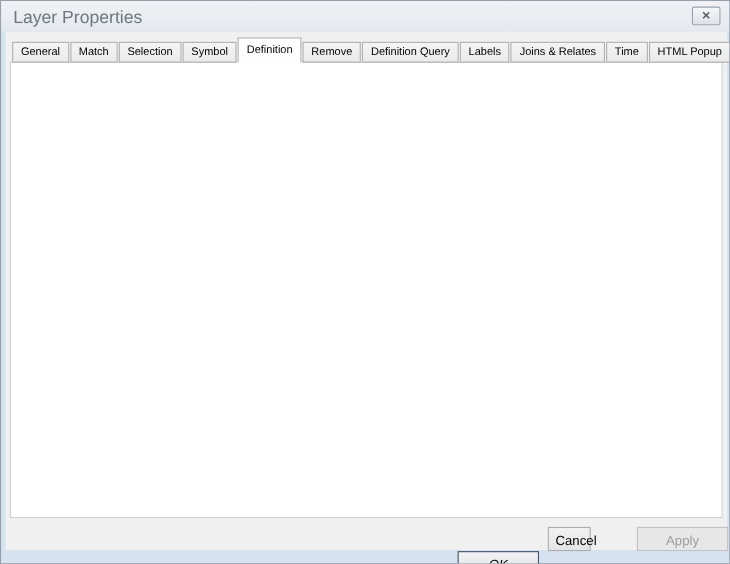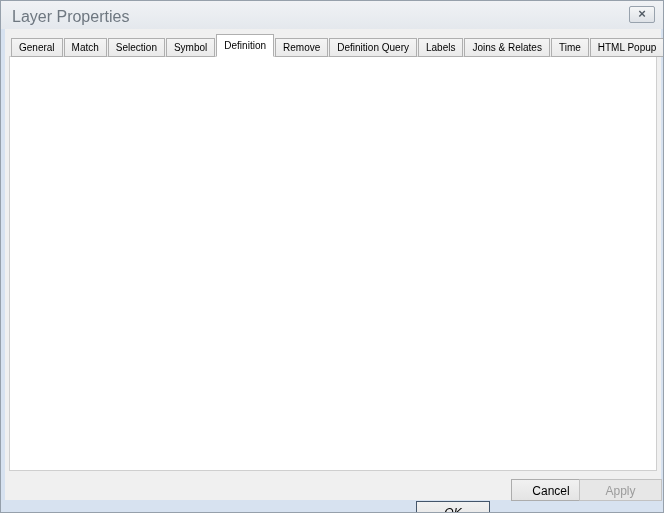--- a/index.html
+++ b/index.html
@@ -100,21 +100,21 @@
   .btn-addvalues{left:238px;width:79px;}
   .btn-remove{left:323px;width:62px;}
   .btn-removeall{left:407px;width:65px;}
   .btn-advanced{left:490px;width:77px;}
   .btn-advanced .ukey{text-decoration:underline;}
   .caret{display:inline-block;margin-left:7px;width:0;height:0;vertical-align:2px;
     border-left:4px solid transparent;border-right:4px solid transparent;border-top:4px solid #333;}
 
   
   .btn-ok{left:415px;top:500px;width:74px;height:22px;line-height:20px;border:1px solid #44566B;font-style:italic;}
-  .btn-cancel{left:510px;top:478px;width:80px;height:22px;line-height:20px;}
+  .btn-cancel{left:497px;top:478px;width:39px;height:22px;line-height:20px;}
   .btn-apply{left:578px;top:478px;width:83px;height:22px;line-height:20px;}
 </style>
 </head>
 <body>
 
 <div class="window">
 
   <div class="titlebar">
     <span class="title-text">Layer Properties</span>
     <div class="close-btn">×</div>

